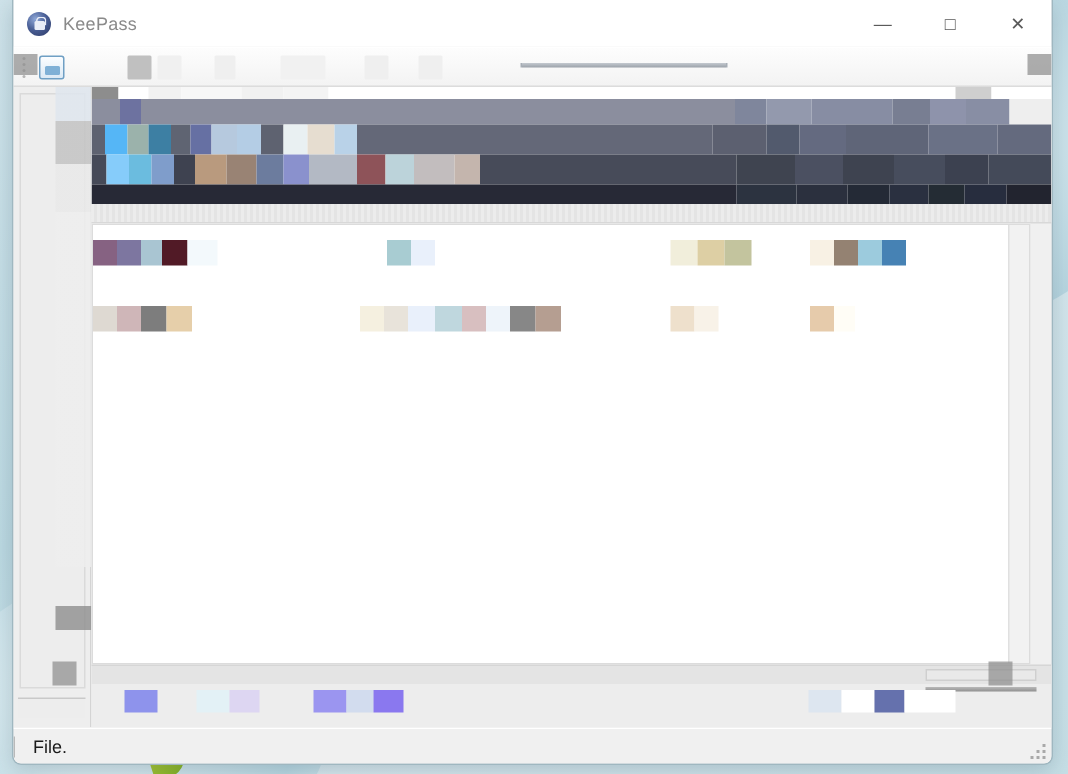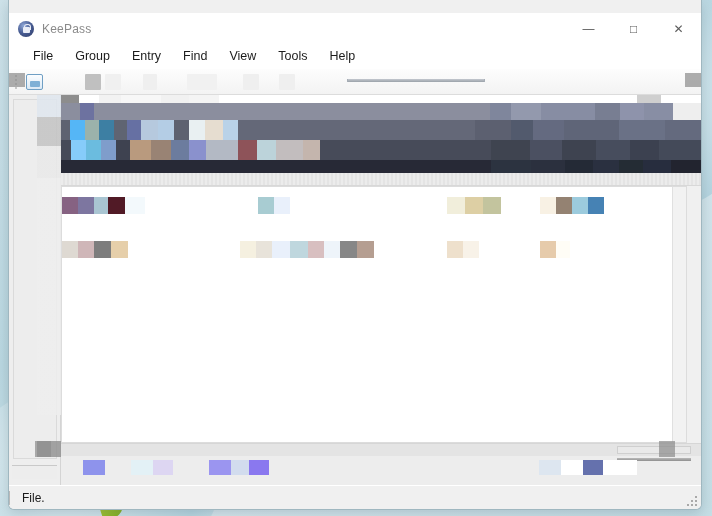--- a/index.html
+++ b/index.html
@@ -53,21 +53,20 @@
     display: flex; flex-direction: column;
     overflow: hidden;
   }
 
   
   #title-bar {
     height: 31px; flex: 0 0 31px;
     background: #ffffff;
     display: flex; align-items: center;
     position: relative;
-    margin-top: 13px;
   }
   #app-icon {
     width: 16px; height: 16px; margin-left: 9px; margin-right: 8px;
     border-radius: 50%;
     background: radial-gradient(circle at 35% 30%, #8fa8d8 0%, #4a5f96 45%, #2b3864 100%);
     position: relative; flex: 0 0 16px;
   }
   #app-icon::after {
     content: ""; position: absolute;
     left: 4.5px; top: 6px; width: 7px; height: 6px;
@@ -296,29 +295,20 @@
       </div>
       <div class="win-btn">
         <span class="win-glyph">□</span>
       </div>
       <div class="win-btn">
         <span class="win-glyph">✕</span>
       </div>
     </div>
   </div>
 
-  <div id="menu-bar">
-      <div class="menu-item">File</div>
-      <div class="menu-item">Group</div>
-      <div class="menu-item">Entry</div>
-      <div class="menu-item">Find</div>
-      <div class="menu-item">View</div>
-      <div class="menu-item">Tools</div>
-      <div class="menu-item">Help</div>
-    </div>
 
   <div id="client">
 
     <div id="toolbar">
       <div id="toolbar-grip">
         <i></i>
           <i></i>
           <i></i>
           <i></i>
       </div>

